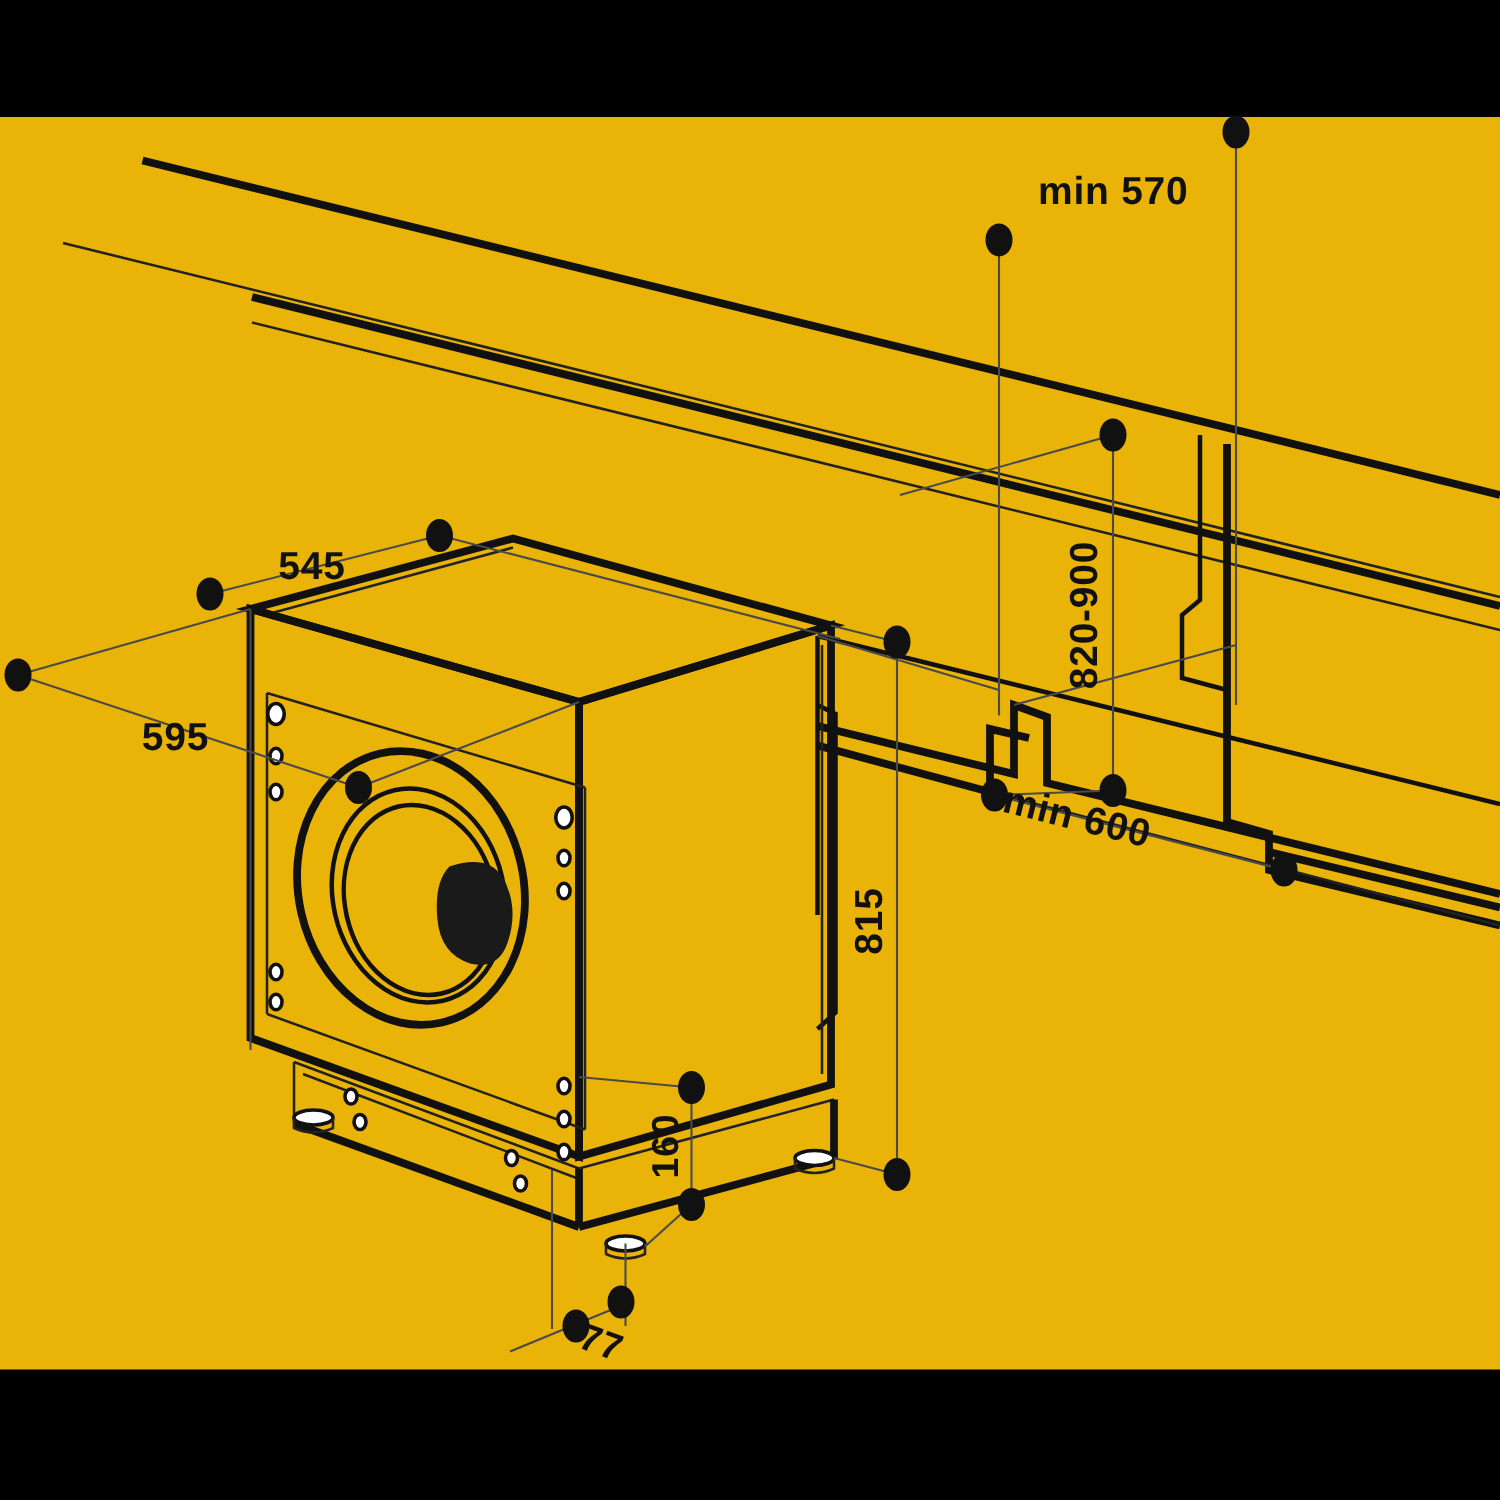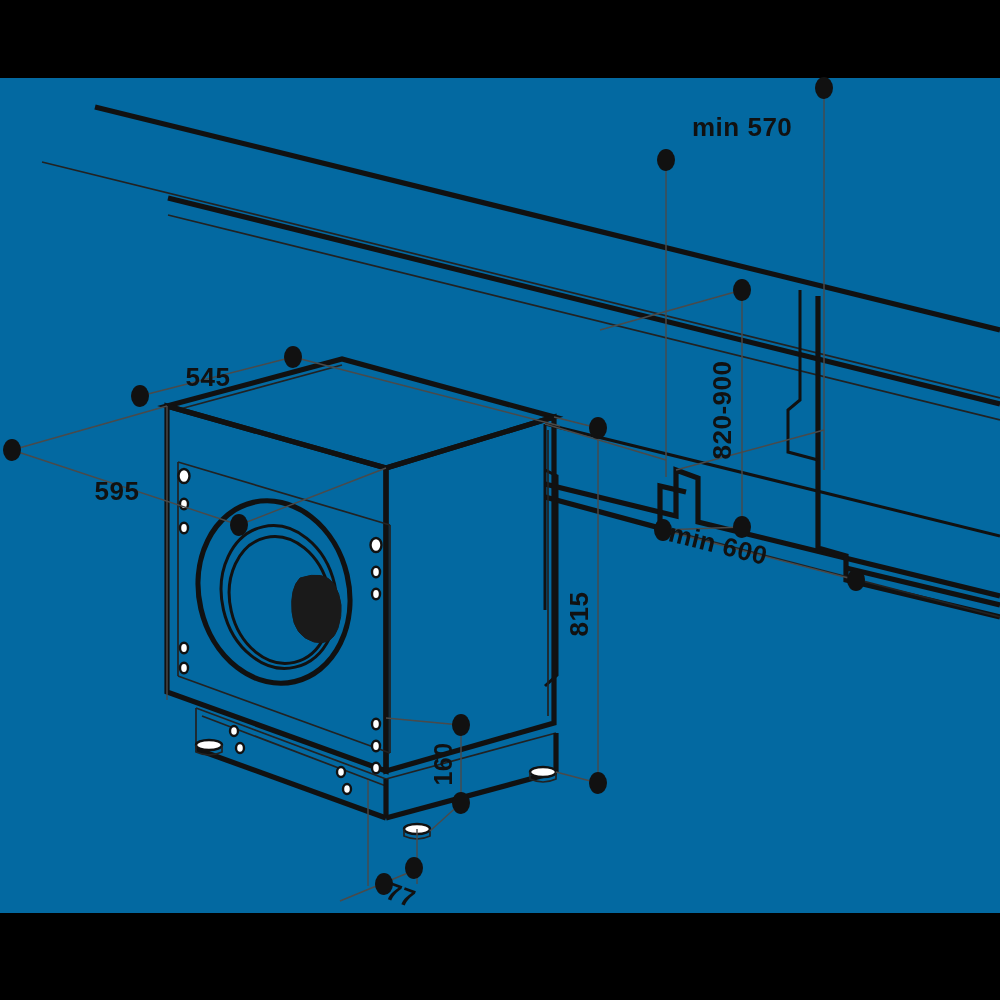--- a/index.html
+++ b/index.html
@@ -10,21 +10,21 @@
   body {
     width: 1000px;
     height: 1000px;
     overflow: hidden;
     font-family: "Liberation Sans", sans-serif;
   }
   #stage {
     position: relative;
     width: 1000px;
     height: 1000px;
-    background: #0369a1;
+    background: #eab308;
   }
   .letterbox {
     position: absolute;
     left: 0;
     width: 1000px;
     background: #000000;
   }
   #letterbox-top { top: 0; height: 78px; }
   #letterbox-bottom { top: 913px; height: 87px; }
   svg#drawing {

